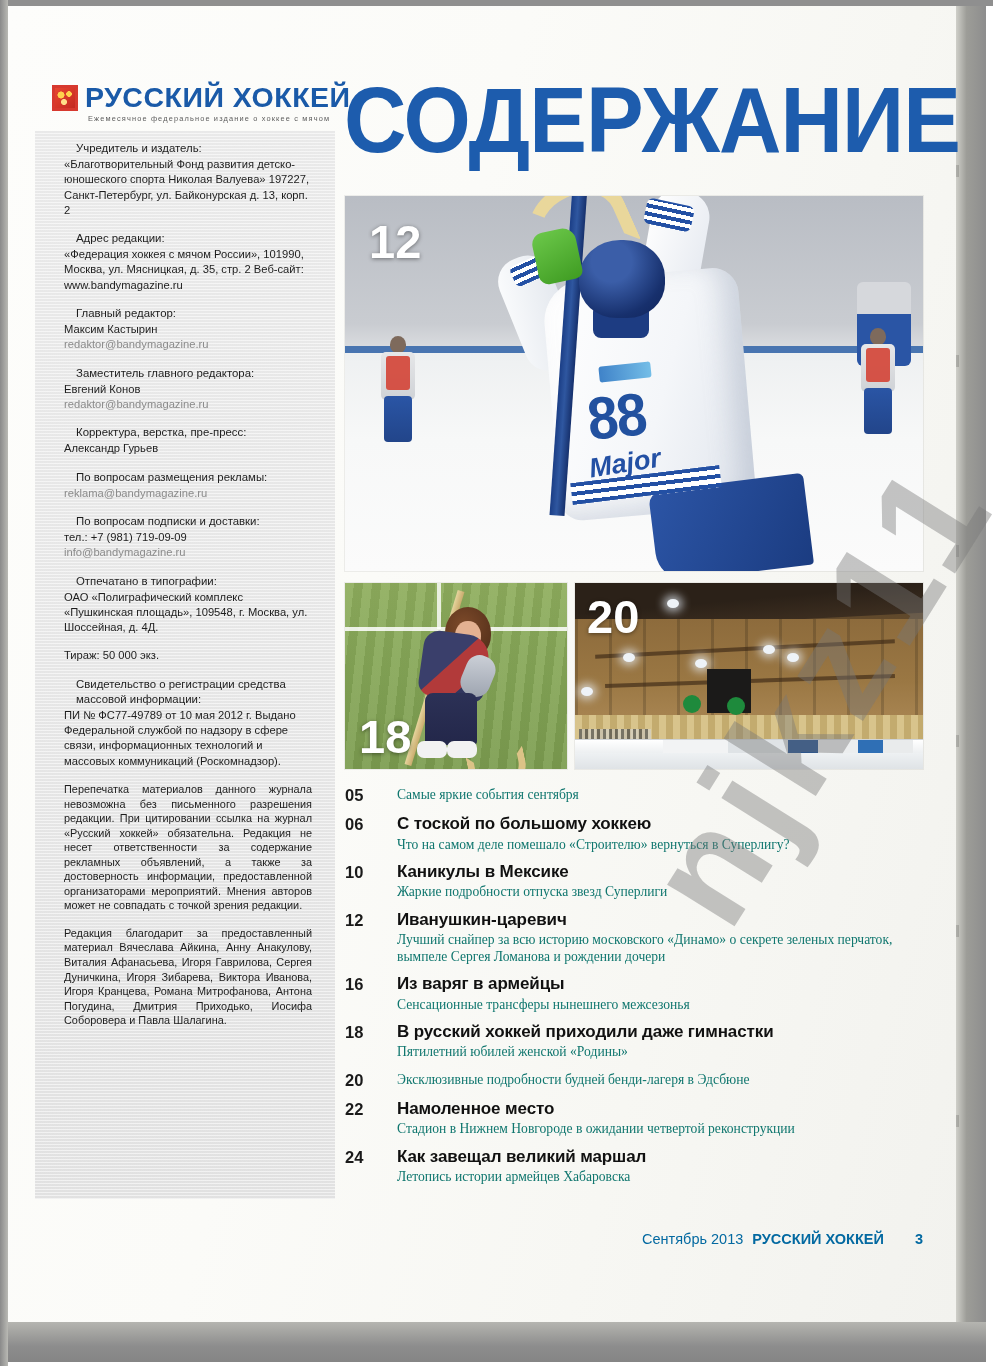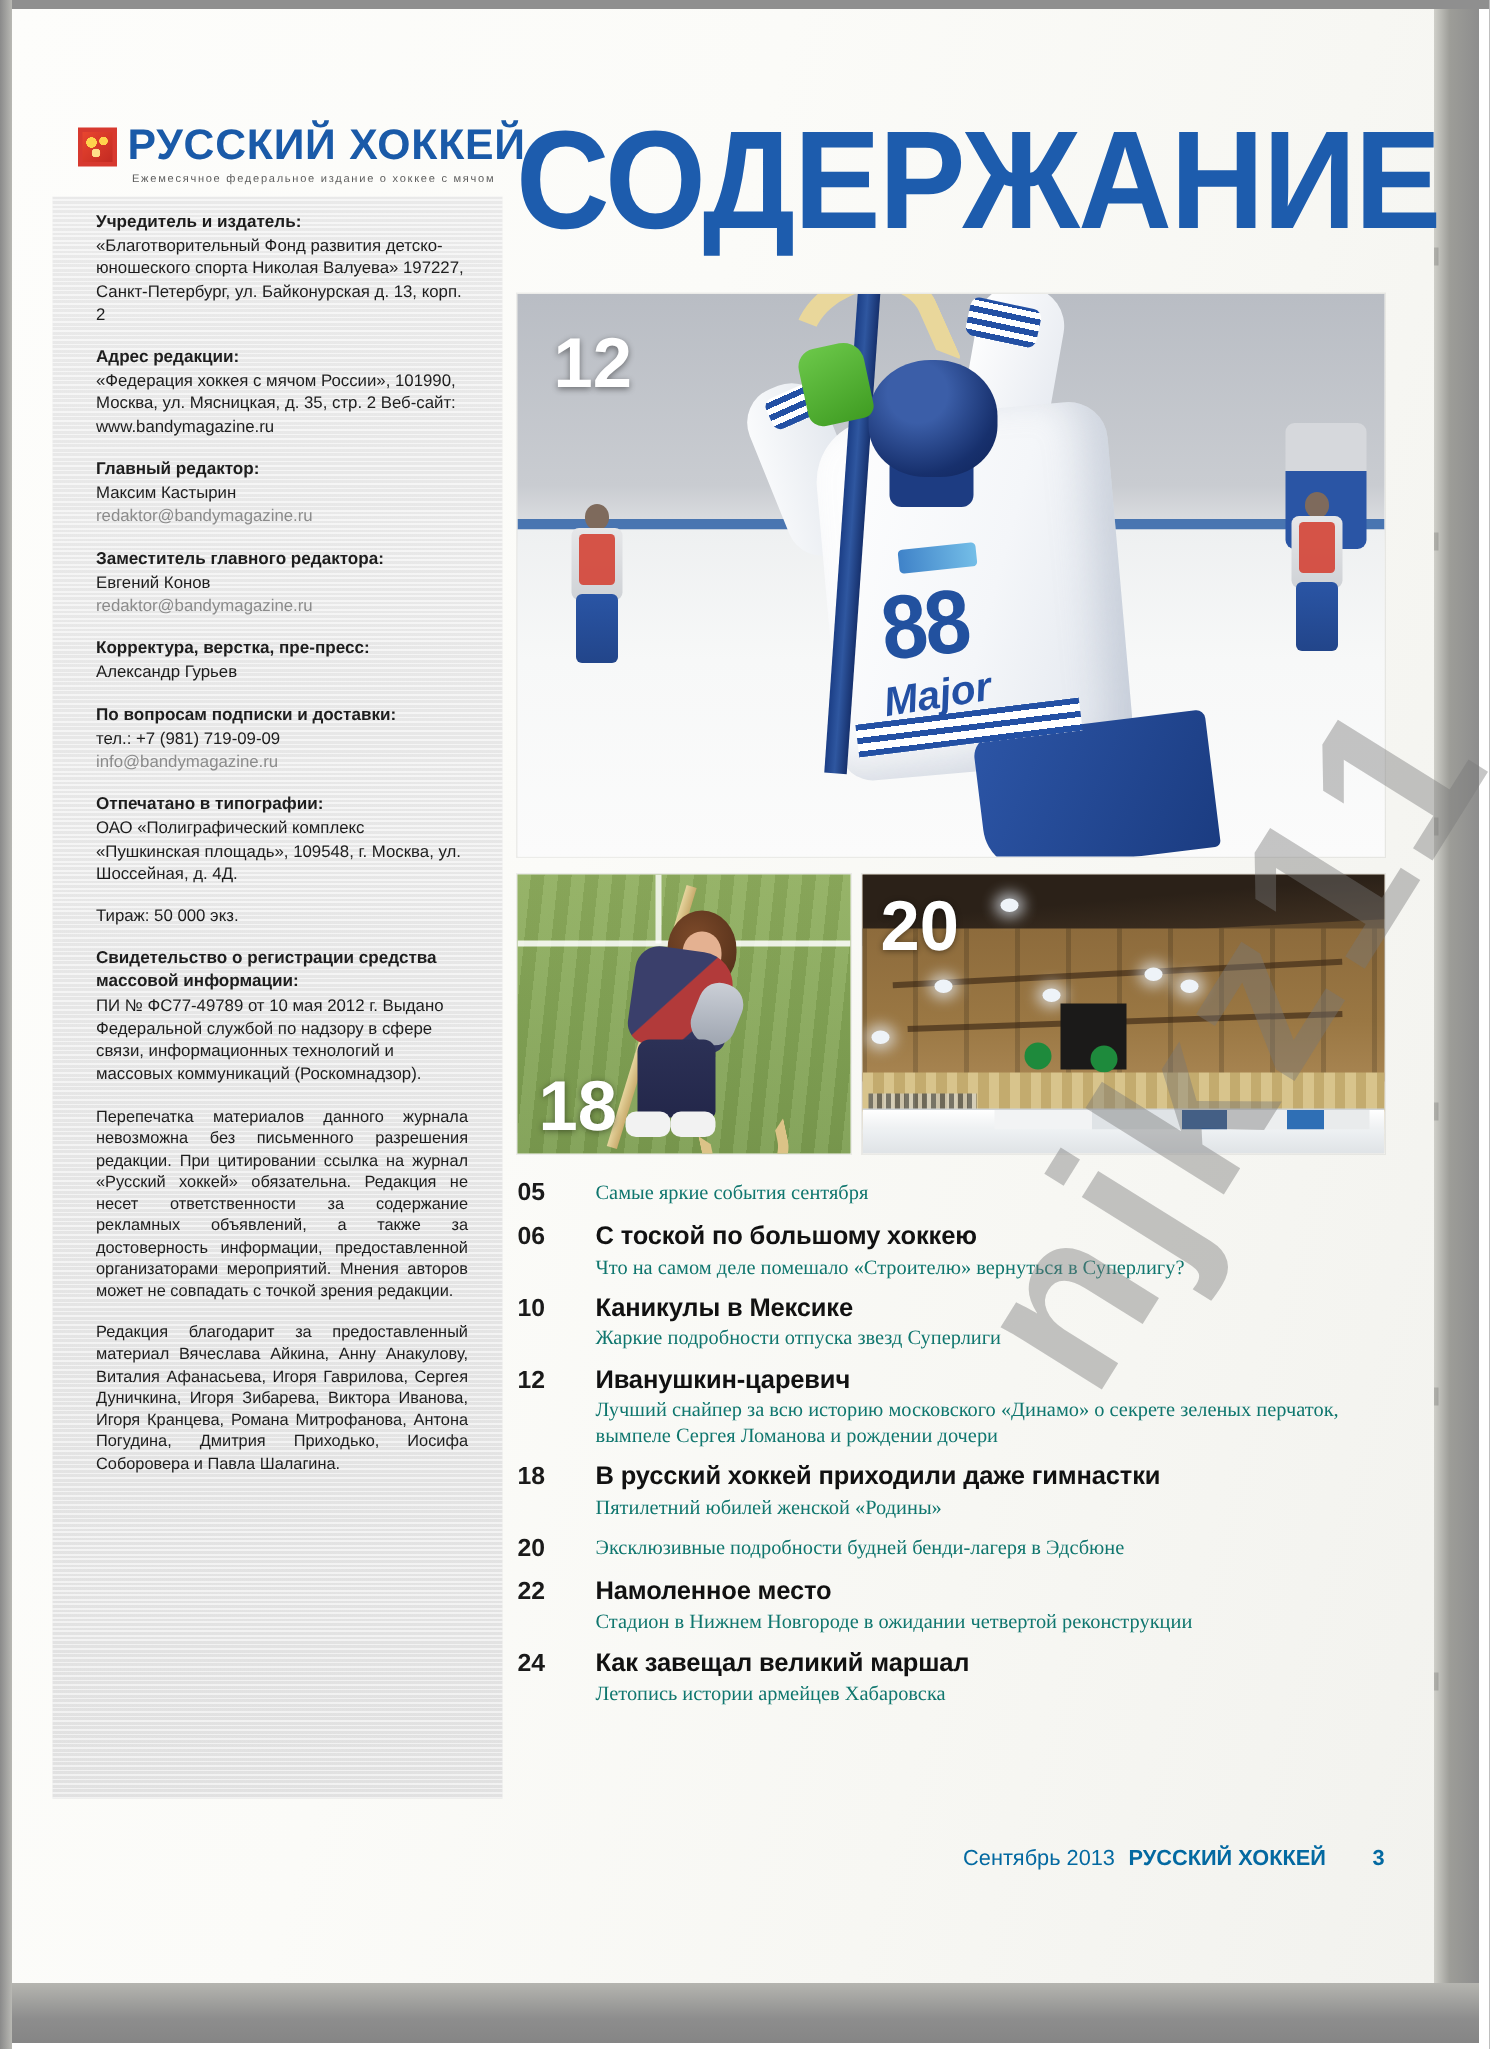--- a/index.html
+++ b/index.html
@@ -105,23 +105,23 @@
   }
   .info-inner {
     position: absolute;
     left: 29px;
     top: 10px;
     width: 248px;
     color: #1d1d1d;
   }
   .blk { margin-bottom: 13px; }
   .blk h4 {
-    margin: 0 0 1px 0;
+    margin: 0 0 1px 12px;
     font-size: 11.4px;
-    font-weight: bold;
+    font-weight: normal;
     line-height: 1.33;
   }
   .blk p {
     margin: 0;
     font-size: 11.2px;
     line-height: 1.36;
   }
   .email {
     color: #8b8b8b;
     font-size: 11px;
@@ -528,20 +528,24 @@
         <p class="email">redaktor@bandymagazine.ru</p>
       </div>
       <div class="blk">
         <h4>Заместитель главного редактора:</h4>
         <p>Евгений Конов</p>
         <p class="email">redaktor@bandymagazine.ru</p>
       </div>
       <div class="blk">
         <h4>Корректура, верстка, пре-пресс:</h4>
         <p>Александр Гурьев</p>
+      </div>
+      <div class="blk">
+        <h4>По вопросам размещения рекламы:</h4>
+        <p class="email">reklama@bandymagazine.ru</p>
       </div>
       <div class="blk">
         <h4>По вопросам подписки и доставки:</h4>
         <p>тел.: +7 (981) 719-09-09</p>
         <p class="email">info@bandymagazine.ru</p>
       </div>
       <div class="blk">
         <h4>Отпечатано в типографии:</h4>
         <p>ОАО «Полиграфический комплекс «Пушкинская площадь», 109548, г. Москва, ул. Шоссейная, д. 4Д.</p>
       </div>
@@ -657,20 +661,27 @@
       </div>
     </div>
     <div class="toc-item">
       <div class="toc-num">12</div>
       <div class="toc-body">
         <div class="toc-title">Иванушкин-царевич</div>
         <div class="toc-sub">Лучший снайпер за всю историю московского «Динамо» о секрете зеленых перчаток, вымпеле Сергея Ломанова и рождении дочери</div>
       </div>
     </div>
     <div class="toc-item">
+      <div class="toc-num">16</div>
+      <div class="toc-body">
+        <div class="toc-title">Из варяг в армейцы</div>
+        <div class="toc-sub">Сенсационные трансферы нынешнего межсезонья</div>
+      </div>
+    </div>
+    <div class="toc-item">
       <div class="toc-num">18</div>
       <div class="toc-body">
         <div class="toc-title">В русский хоккей приходили даже гимнастки</div>
         <div class="toc-sub">Пятилетний юбилей женской «Родины»</div>
       </div>
     </div>
     <div class="toc-item">
       <div class="toc-num">20</div>
       <div class="toc-body">
         <div class="toc-sub">Эксклюзивные подробности будней бенди-лагеря в Эдсбюне</div>

